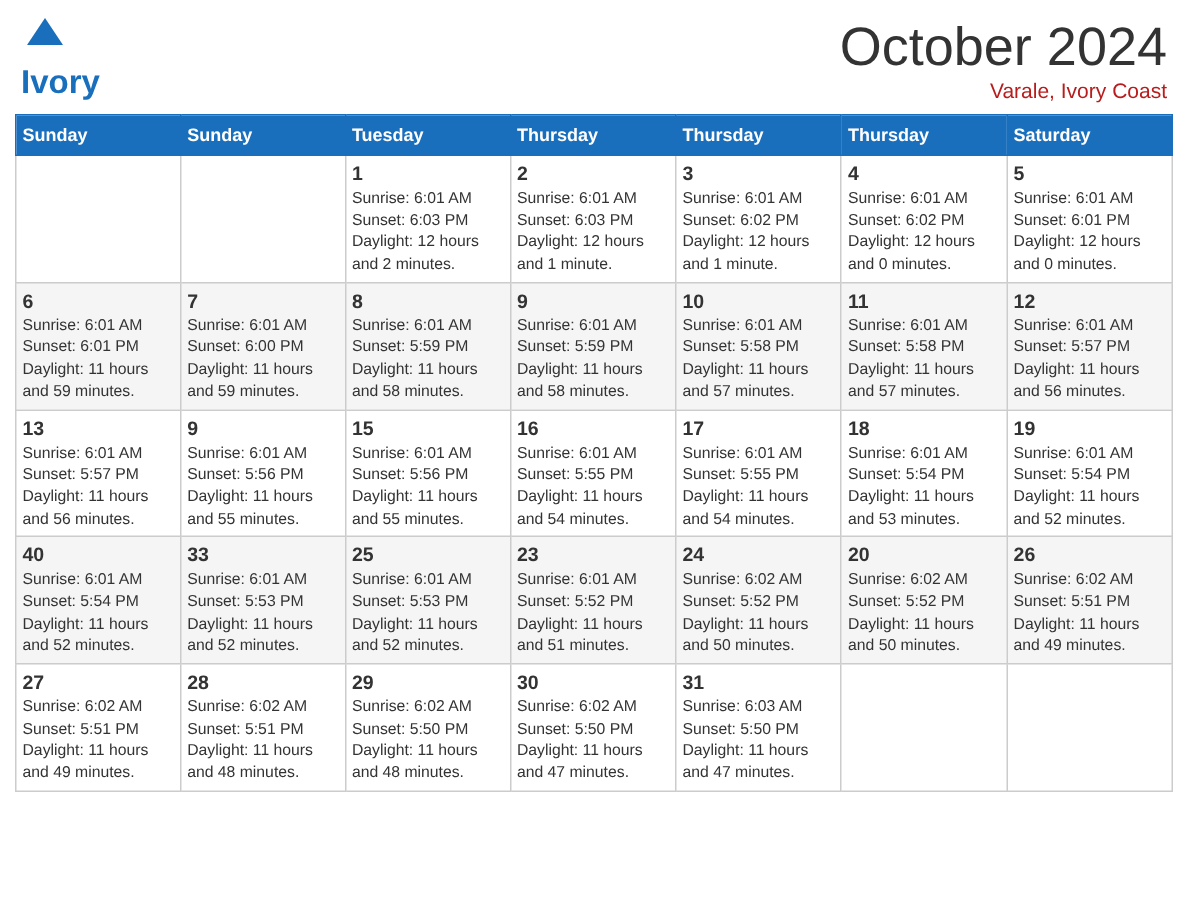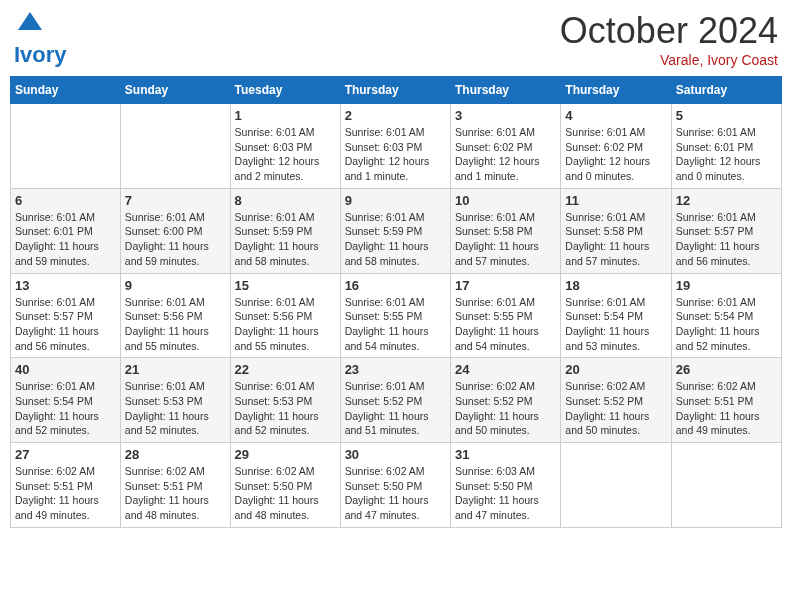--- a/index.html
+++ b/index.html
@@ -263,28 +263,28 @@
       </tr>
       <tr>
         <td>
           <span class="day-number">40</span>
           <div class="day-info" style="white-space: pre-line;">Sunrise: 6:01 AM
 Sunset: 5:54 PM
 Daylight: 11 hours
 and 52 minutes.</div>
         </td>
         <td>
-          <span class="day-number">21</span>
+          <span class="day-number">33</span>
           <div class="day-info" style="white-space: pre-line;">Sunrise: 6:01 AM
 Sunset: 5:53 PM
 Daylight: 11 hours
 and 52 minutes.</div>
         </td>
         <td>
-          <span class="day-number">22</span>
+          <span class="day-number">25</span>
           <div class="day-info" style="white-space: pre-line;">Sunrise: 6:01 AM
 Sunset: 5:53 PM
 Daylight: 11 hours
 and 52 minutes.</div>
         </td>
         <td>
           <span class="day-number">23</span>
           <div class="day-info" style="white-space: pre-line;">Sunrise: 6:01 AM
 Sunset: 5:52 PM
 Daylight: 11 hours

